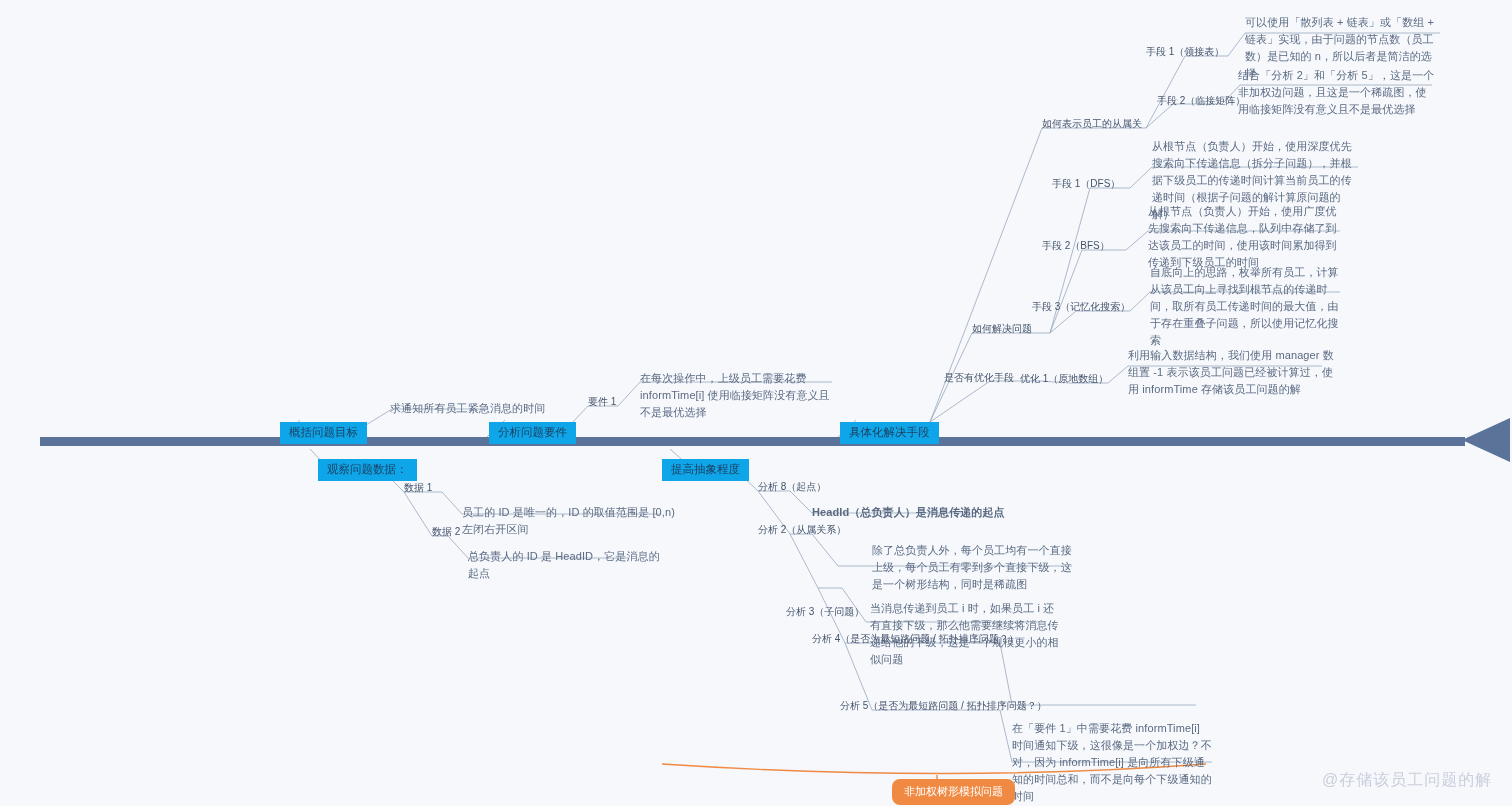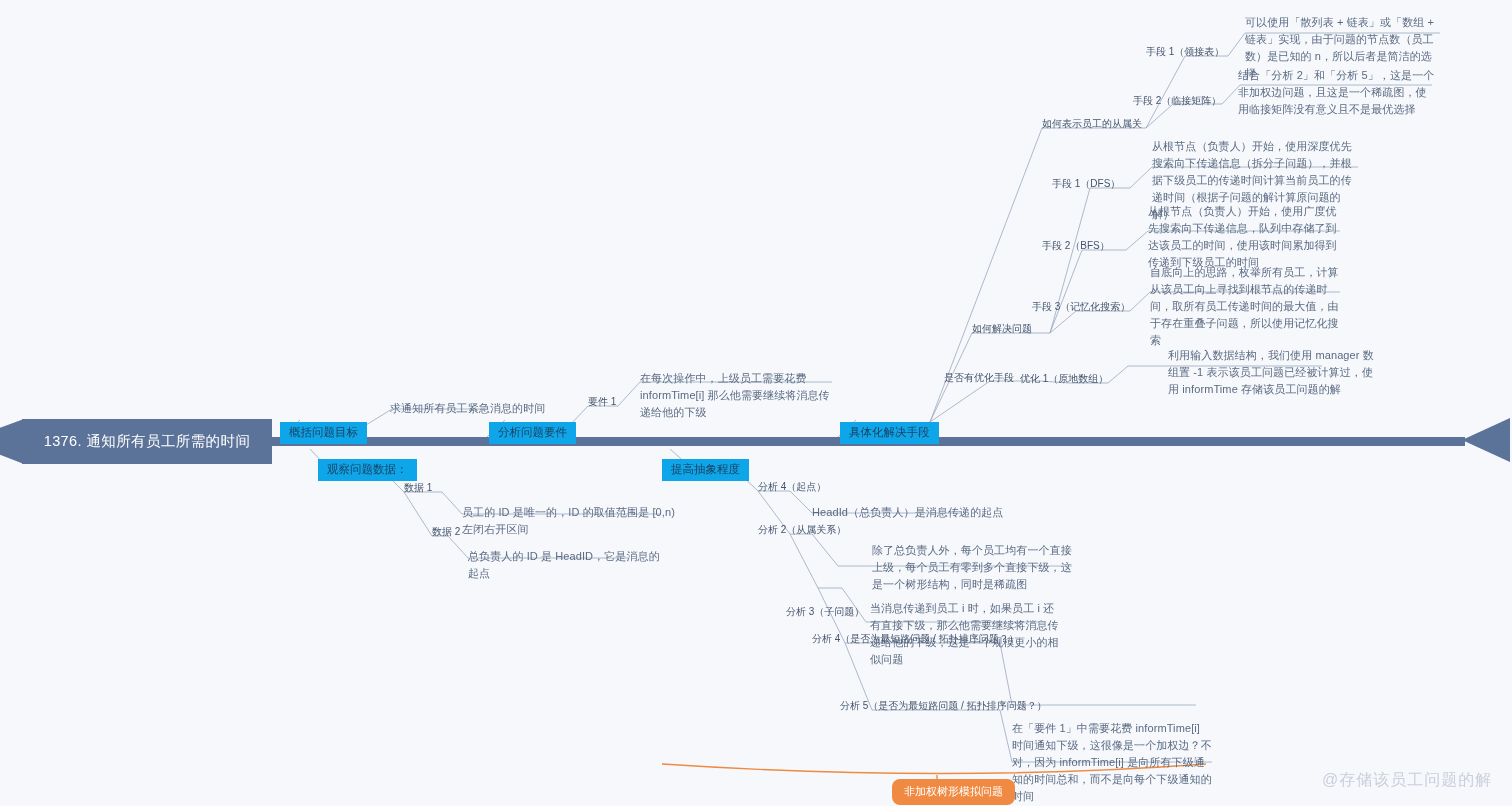--- a/index.html
+++ b/index.html
@@ -172,62 +172,58 @@
       <path d="M 912,710 L 1000,710 L 1012,762 L 1212,762"></path>
     </g>
 
     <g stroke="#f08a42" stroke-width="1.4" fill="none">
       <path d="M 662,764 Q 950,783 1206,764"></path>
       <path d="M 937,775 L 937,783"></path>
     </g>
   </svg>
 
   <div class="spine-body"></div>
-  <div class="spine-head">
-    <div class="spine-head-tip"></div>
-    <span class="spine-head-title">1376. 通知所有员工所需的时间</span>
-  </div>
   <div class="spine-arrow"></div>
 
   <div class="cat" style="left:280px; top:422px;">概括问题目标</div>
   <div class="cat" style="left:489px; top:422px;">分析问题要件</div>
   <div class="cat" style="left:840px; top:422px;">具体化解决手段</div>
   <div class="cat" style="left:318px; top:459px;">观察问题数据：</div>
   <div class="cat" style="left:662px; top:459px;">提高抽象程度</div>
 
   <div class="leaf" style="left:390px; top:400px; width:200px;">求通知所有员工紧急消息的时间</div>
 
   <div class="node" style="left:588px; top:396px;">要件 1</div>
-  <div class="leaf" style="left:640px; top:370px; width:200px;">在每次操作中，上级员工需要花费 informTime[i] 那么他需要继续将消息传递给他的下级</div>
+  <div class="leaf" style="left:640px; top:370px; width:200px;">在每次操作中，上级员工需要花费 informTime[i] 使用临接矩阵没有意义且不是最优选择</div>
 
   <div class="node" style="left:404px; top:482px;">数据 1</div>
   <div class="leaf" style="left:462px; top:504px; width:220px;">员工的 ID 是唯一的，ID 的取值范围是 [0,n) 左闭右开区间</div>
   <div class="node" style="left:432px; top:526px;">数据 2</div>
   <div class="leaf" style="left:468px; top:548px; width:200px;">总负责人的 ID 是 HeadID，它是消息的起点</div>
 
   <div class="node" style="left:1042px; top:118px;">如何表示员工的从属关</div>
   <div class="node" style="left:1146px; top:46px;">手段 1（领接表）</div>
   <div class="leaf" style="left:1245px; top:14px; width:198px;">可以使用「散列表 + 链表」或「数组 + 链表」实现，由于问题的节点数（员工数）是已知的 n，所以后者是简洁的选择</div>
-  <div class="node" style="left:1133px; top:95px;text-align:right;">手段 2（临接矩阵）</div>
+  <div class="node" style="left:1157px; top:95px;text-align:right;">手段 2（临接矩阵）</div>
   <div class="leaf" style="left:1238px; top:67px; width:198px;">结合「分析 2」和「分析 5」，这是一个非加权边问题，且这是一个稀疏图，使用临接矩阵没有意义且不是最优选择</div>
 
   <div class="node" style="left:972px; top:323px;">如何解决问题</div>
   <div class="node" style="left:1052px; top:178px;">手段 1（DFS）</div>
   <div class="leaf" style="left:1152px; top:138px; width:206px;">从根节点（负责人）开始，使用深度优先搜索向下传递信息（拆分子问题），并根据下级员工的传递时间计算当前员工的传递时间（根据子问题的解计算原问题的解）</div>
   <div class="node" style="left:1042px; top:240px;">手段 2（BFS）</div>
   <div class="leaf" style="left:1148px; top:203px; width:192px;">从根节点（负责人）开始，使用广度优先搜索向下传递信息，队列中存储了到达该员工的时间，使用该时间累加得到传递到下级员工的时间</div>
   <div class="node" style="left:1032px; top:301px;">手段 3（记忆化搜索）</div>
   <div class="leaf" style="left:1150px; top:264px; width:190px;">自底向上的思路，枚举所有员工，计算从该员工向上寻找到根节点的传递时间，取所有员工传递时间的最大值，由于存在重叠子问题，所以使用记忆化搜索</div>
 
   <div class="node" style="left:944px; top:372px;">是否有优化手段</div>
   <div class="node" style="left:1020px; top:373px;">优化 1（原地数组）</div>
-  <div class="leaf" style="left:1128px; top:347px; width:206px;margin-left:40px;">利用输入数据结构，我们使用 manager 数组置 -1 表示该员工问题已经被计算过，使用 informTime 存储该员工问题的解</div>
-
-  <div class="node" style="left:758px; top:481px;">分析 4（起点）</div>
-  <div class="leaf" style="left:812px; top:504px; width:220px;">HeadId（总负责人）是消息传递的起点</div>
+  <div class="leaf" style="left:1128px; top:347px; width:206px;">利用输入数据结构，我们使用 manager 数组置 -1 表示该员工问题已经被计算过，使用 informTime 存储该员工问题的解</div>
+
+  <div class="node" style="left:758px; top:481px;">分析 8（起点）</div>
+  <div class="leaf" style="left:812px; top:504px; width:220px;font-weight:bold;">HeadId（总负责人）是消息传递的起点</div>
 
   <div class="node" style="left:758px; top:524px;">分析 2（从属关系）</div>
   <div class="leaf" style="left:872px; top:542px; width:200px;">除了总负责人外，每个员工均有一个直接上级，每个员工有零到多个直接下级，这是一个树形结构，同时是稀疏图</div>
 
   <div class="node" style="left:786px; top:578px;margin-top:28px;">分析 3（子问题）</div>
   <div class="leaf" style="left:870px; top:600px; width:190px;">当消息传递到员工 i 时，如果员工 i 还有直接下级，那么他需要继续将消息传递给他的下级，这是一个规模更小的相似问题</div>
 
   <div class="node" style="left:812px; top:633px;">分析 4（是否为最短路问题 / 拓扑排序问题？）</div>
 
   <div class="node" style="left:840px; top:700px;text-align:right;">分析 5（是否为最短路问题 / 拓扑排序问题？）</div>

